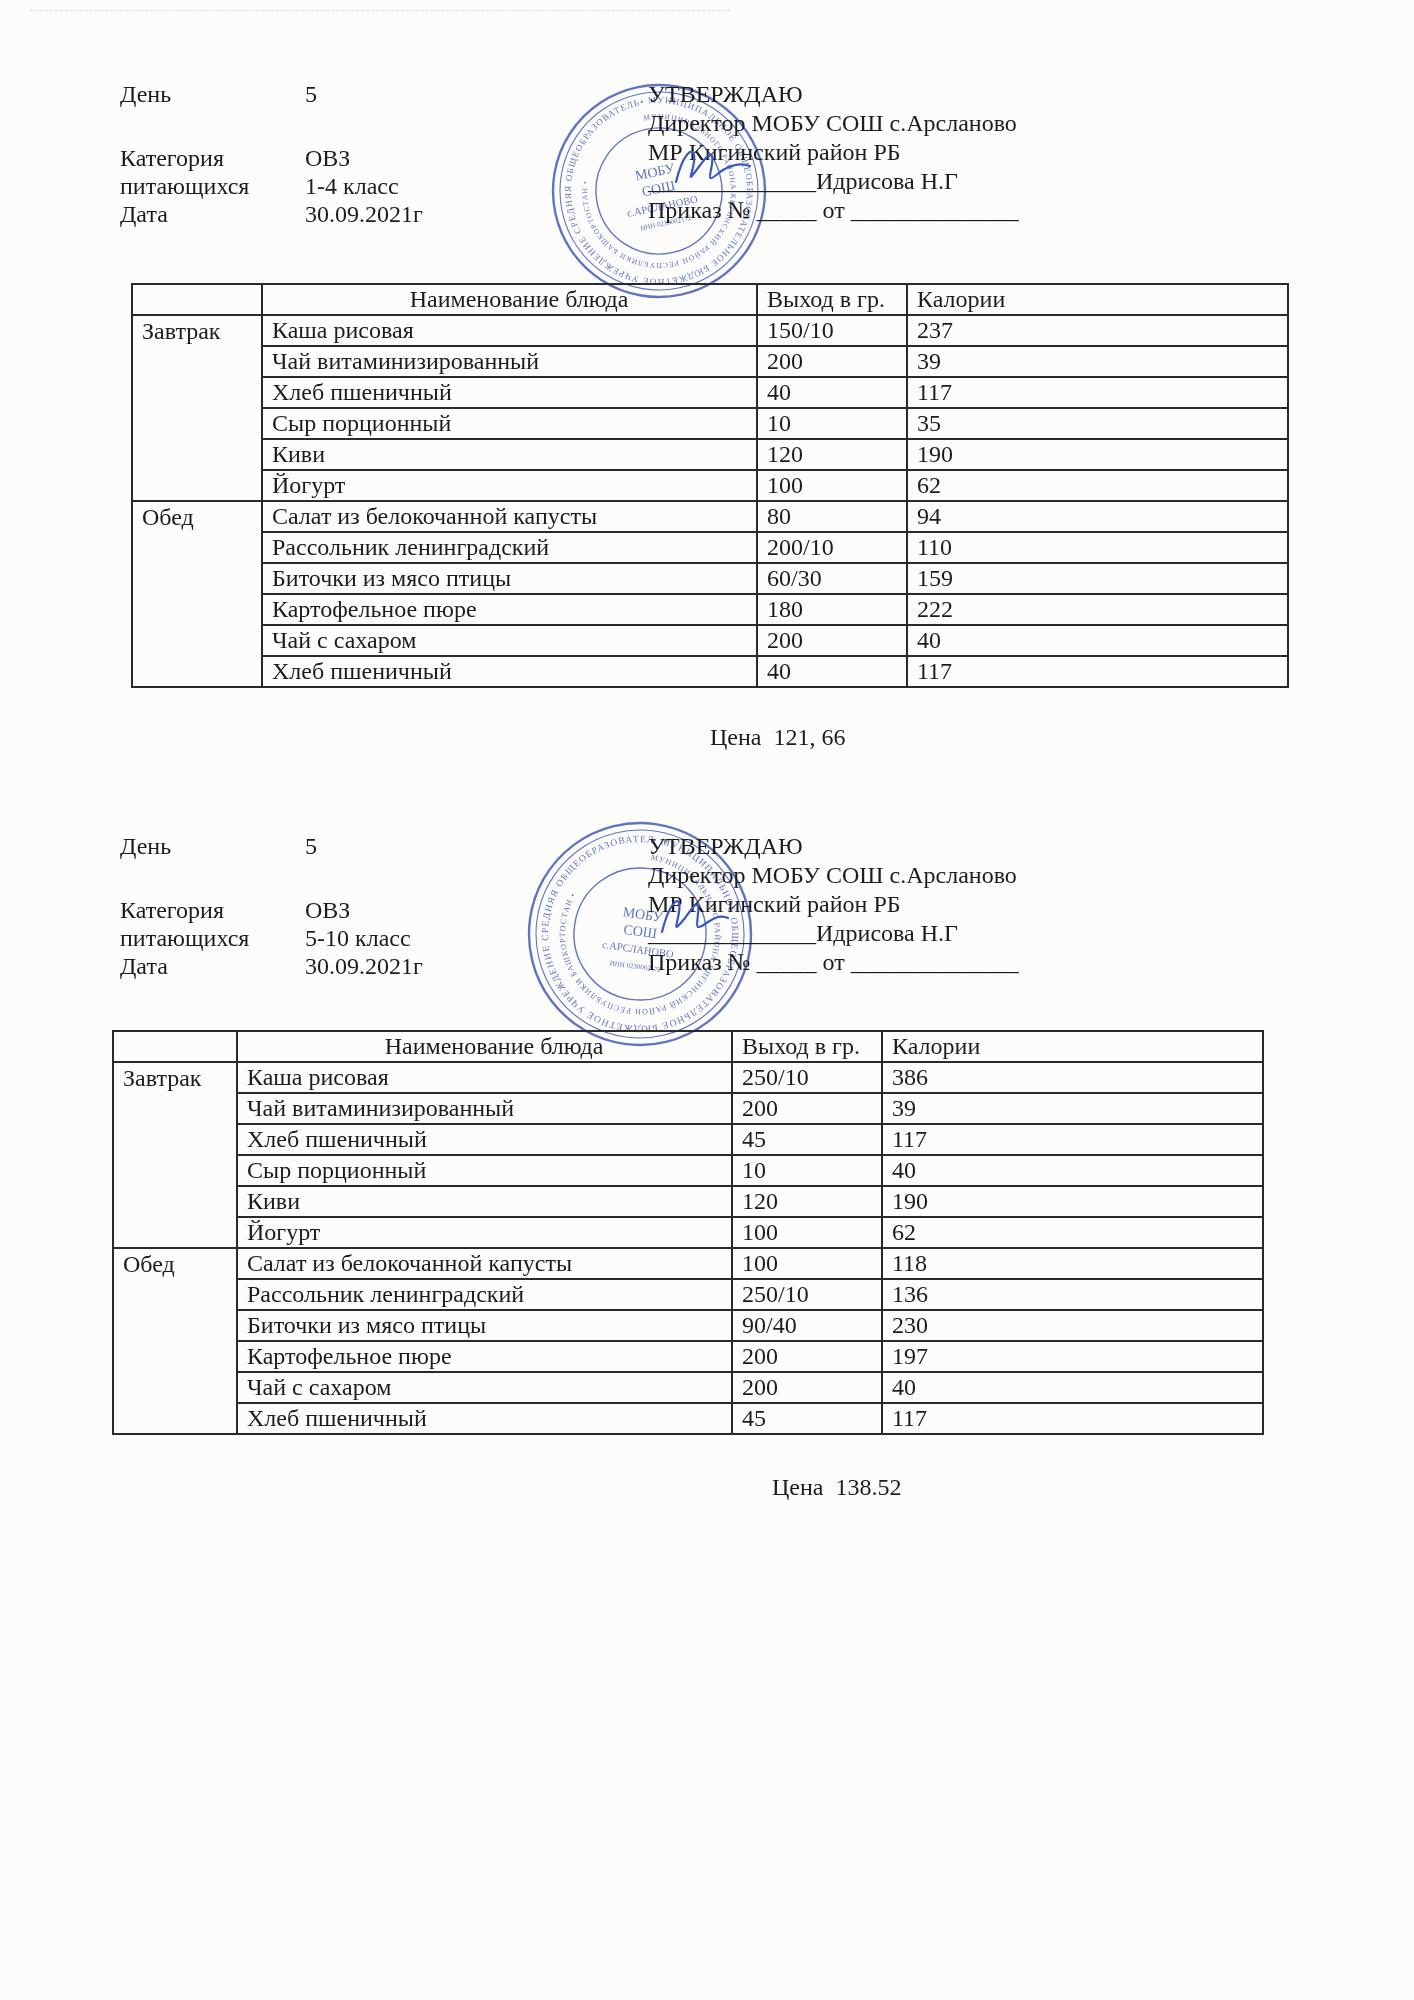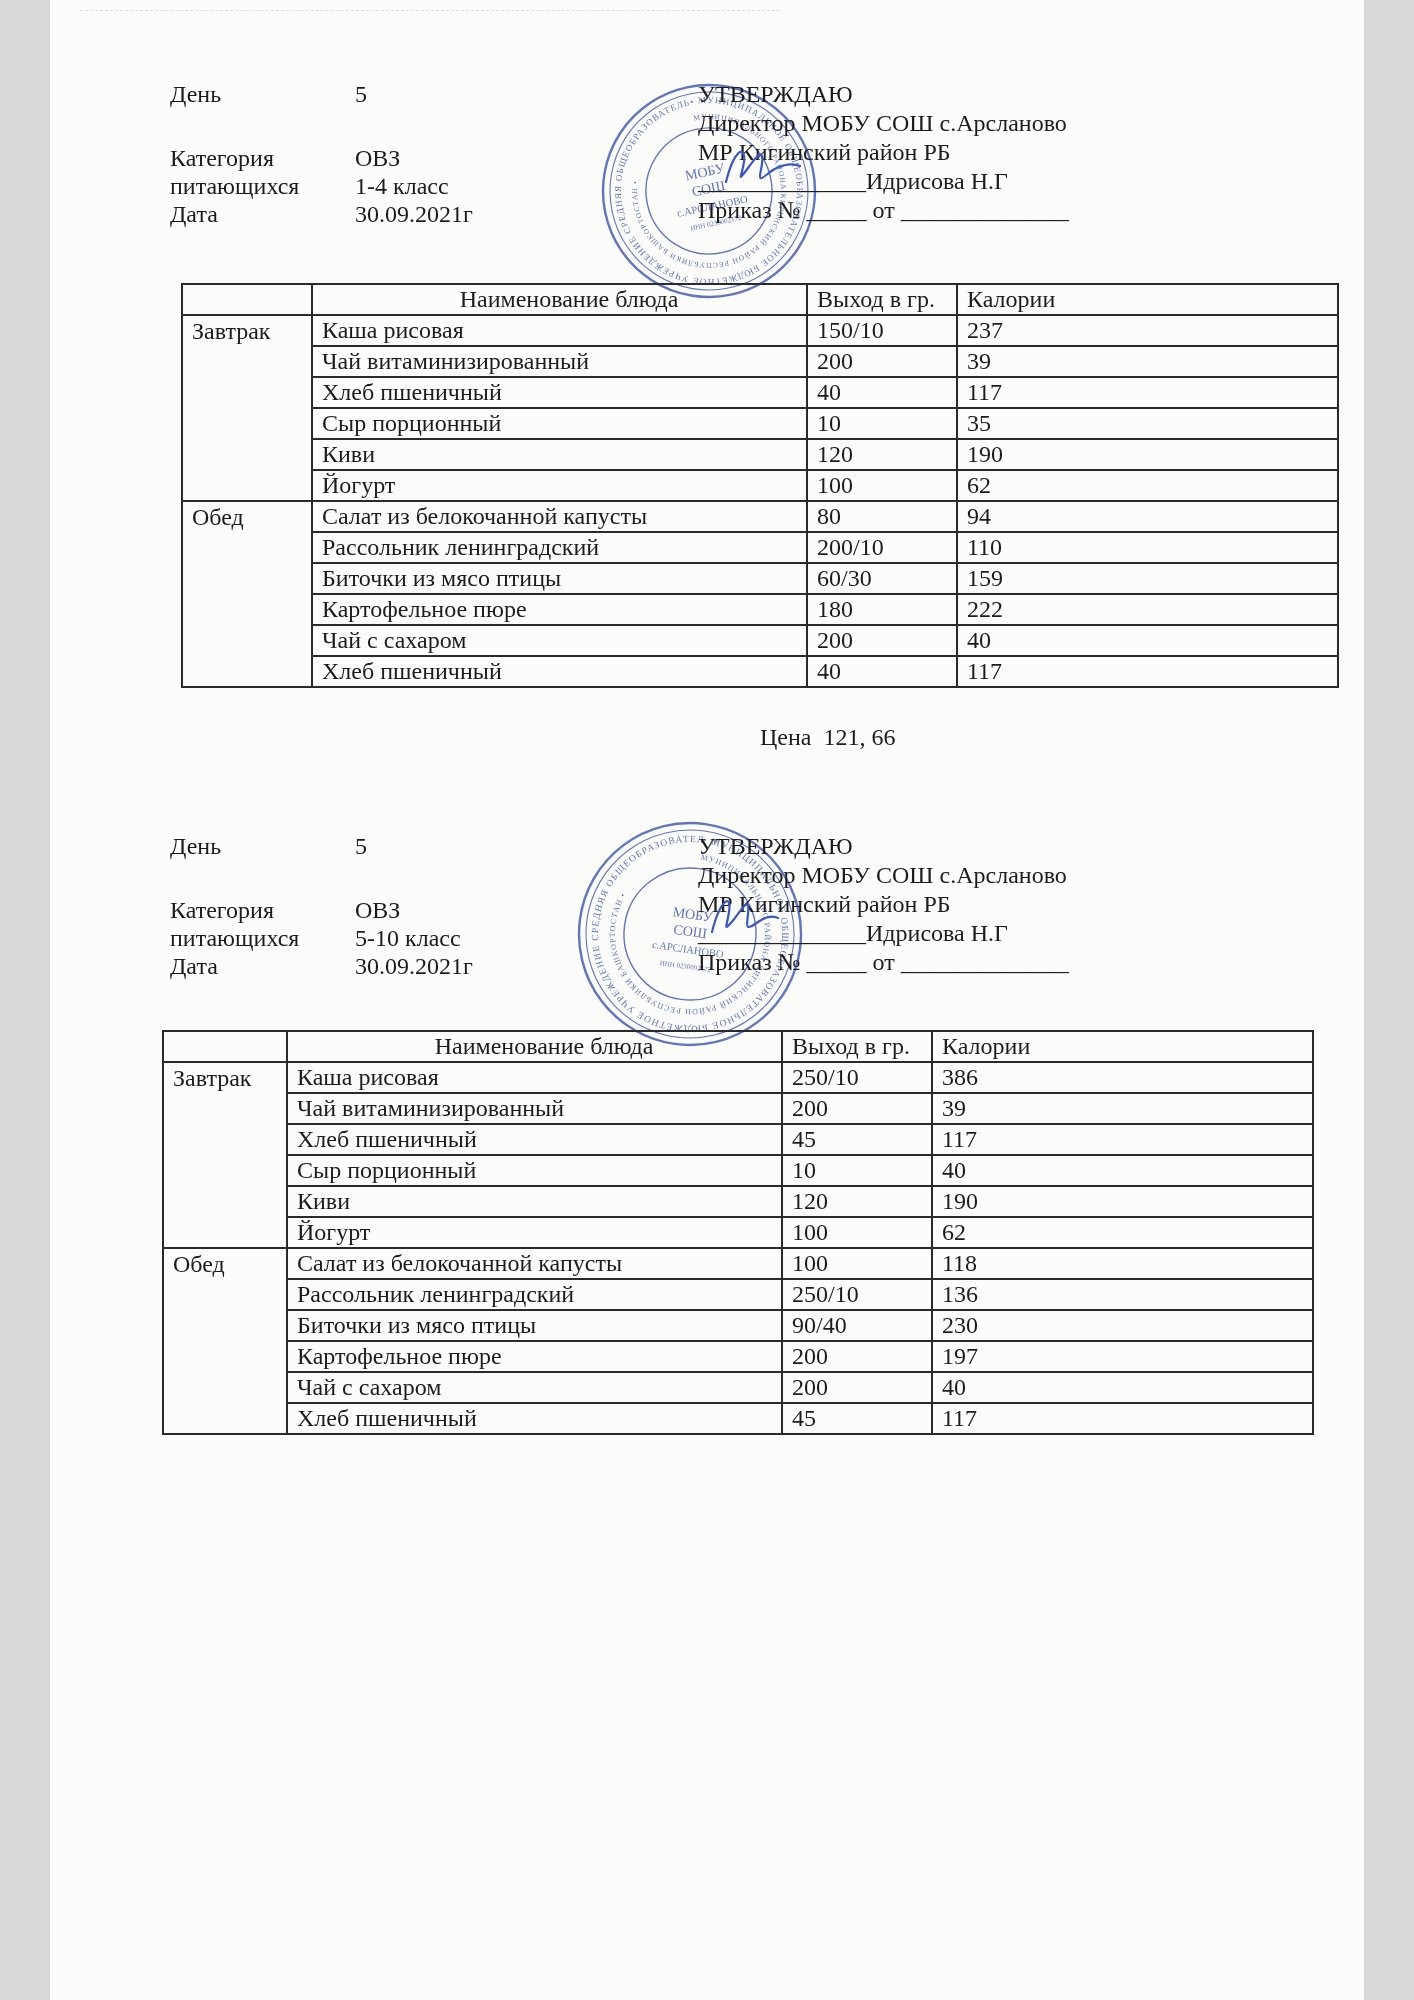--- a/index.html
+++ b/index.html
@@ -1,18 +1,18 @@
 <!DOCTYPE html>
 <html><head>
 <meta charset="utf-8">
 <style>
   * { margin:0; padding:0; box-sizing:border-box; }
   html,body { background:#d9d9d9; }
   .page {
-    position:relative; width:1314px; height:2000px; margin:0 auto;
+    position:relative; width:1414px; height:2000px; margin:0 auto;
     background:#fcfcfa; color:#1c1c1c;
     font-family:"Liberation Serif", serif; font-size:24px;
     overflow:hidden;
   }
   .abs { position:absolute; }
   .scan-line { position:absolute; left:30px; top:10px; width:700px; border-top:1px dashed rgba(0,0,0,0.12); }
 
   
   .info-block { width:470px; }
   .info-row { display:flex; line-height:28px; }
@@ -301,14 +301,17 @@
         <td>40</td>
       </tr>
       <tr>
         <td>Хлеб пшеничный</td>
         <td>45</td>
         <td>117</td>
       </tr>
     </tbody>
   </table>
 
+  <div class="abs price-line" style="left:748px; top:1447px;">
+    <span>Цена</span>&nbsp;&nbsp;<span>138.52</span>
+  </div>
 
 </div>
 
 </body></html>

